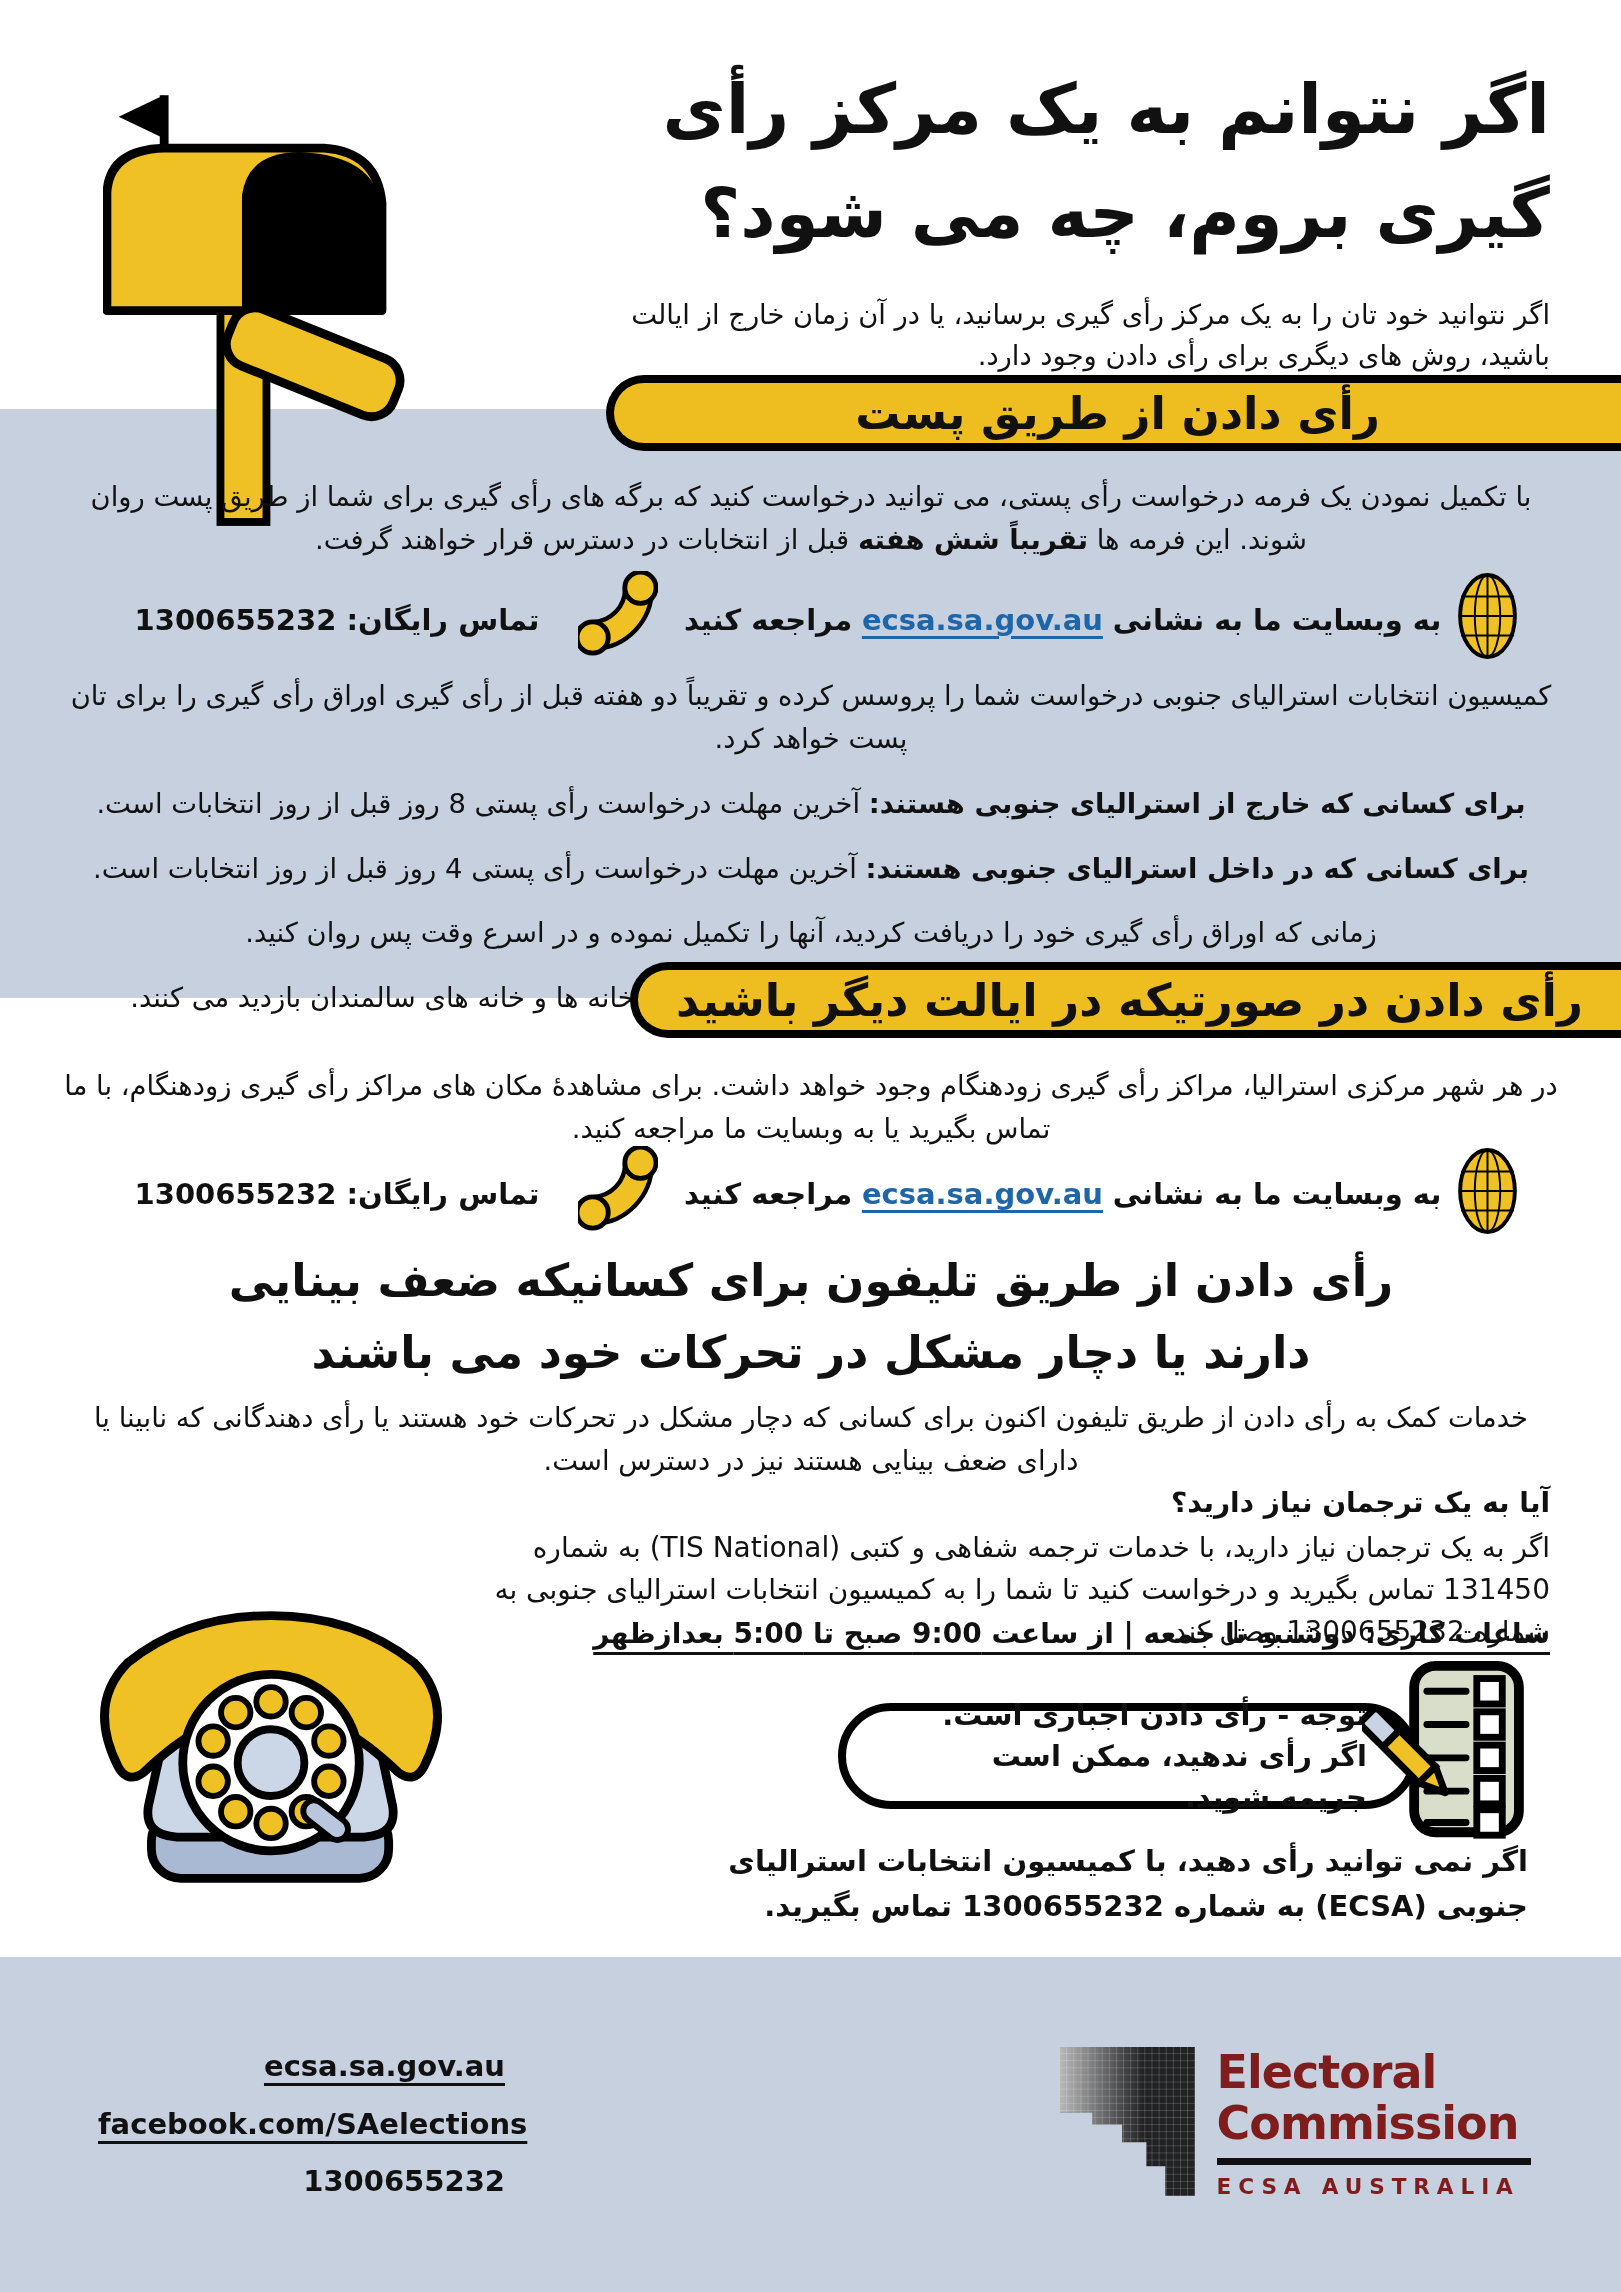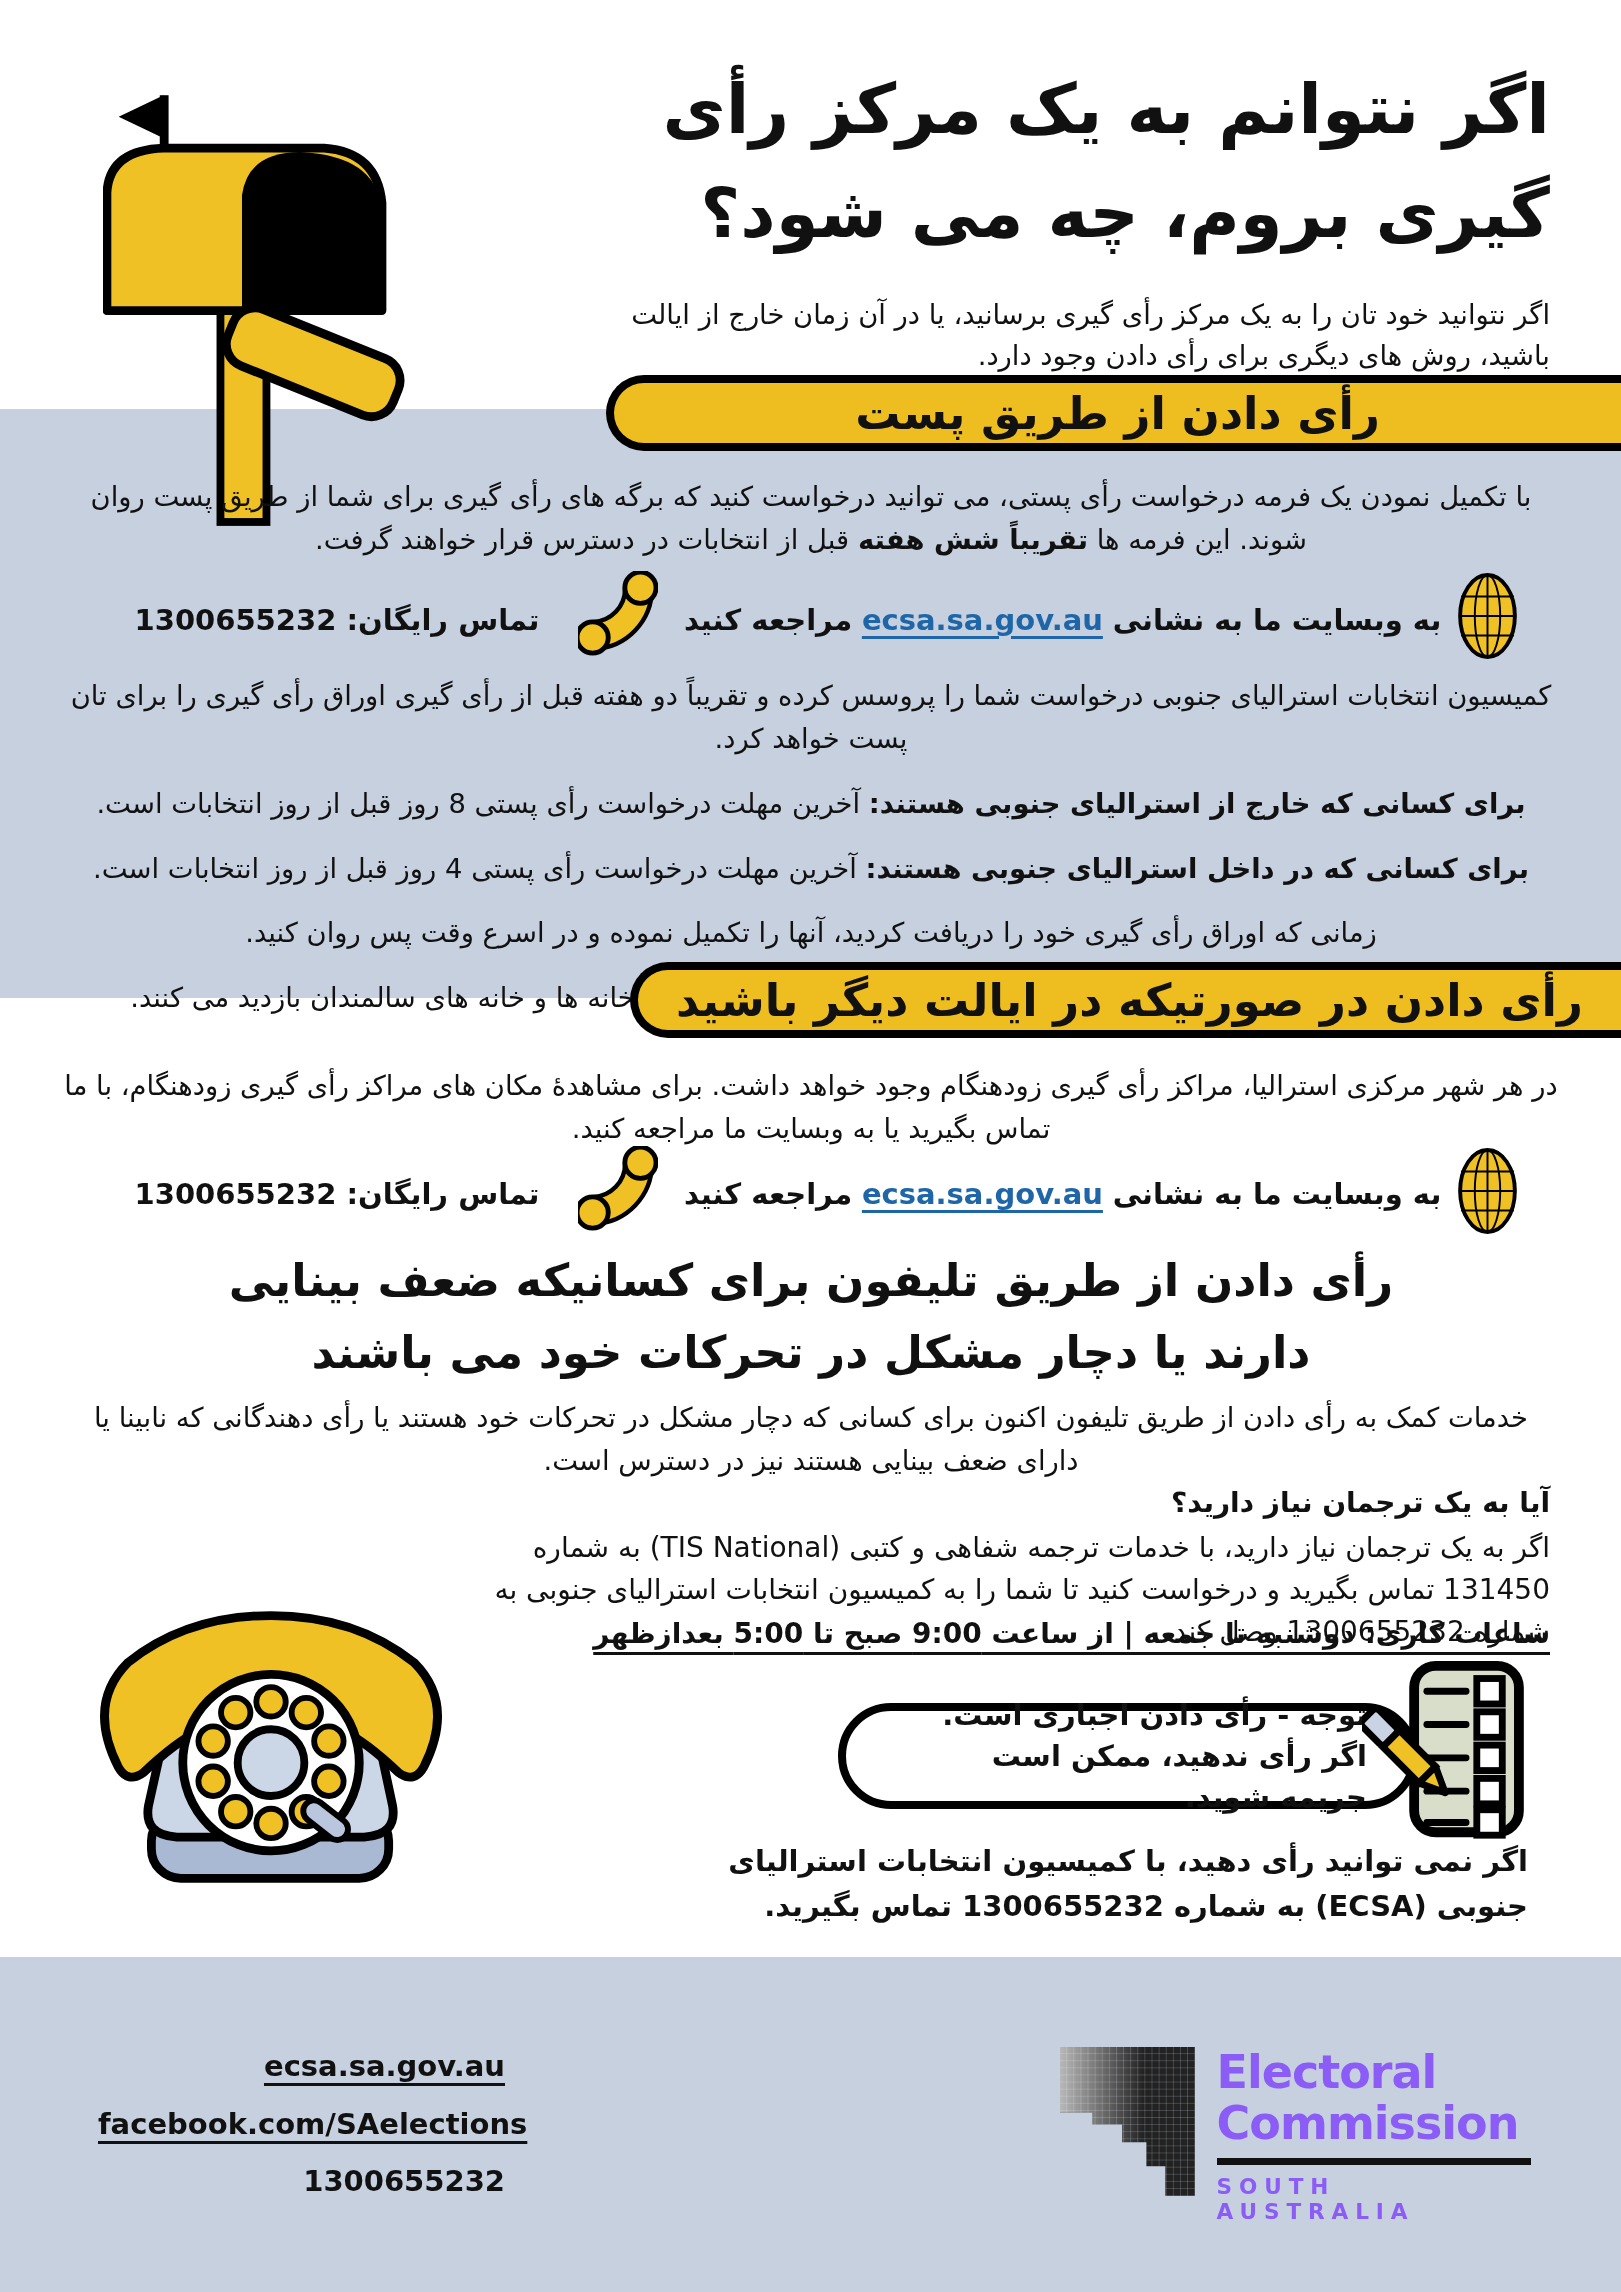--- a/index.html
+++ b/index.html
@@ -108,21 +108,21 @@
   .logo-mark {
     width:135px; height:149px; position:relative; flex:0 0 auto;
     background-image:linear-gradient(#222 0 0);
     background-size:6.9px 6.9px; background-repeat:space;
     clip-path:polygon(0 0,100% 0,100% 100%,78% 100%,78% 80%,64% 80%,64% 64%,46% 64%,46% 52%,24% 52%,24% 44%,0 44%);
   }
   .logo-mark::after {
     content:""; position:absolute; inset:0;
     background:linear-gradient(90deg, rgba(255,255,255,.68), rgba(255,255,255,0) 62%);
   }
-  .logo-text { font-family:"DejaVu Sans", sans-serif; color:#8b5cf6; }
+  .logo-text { font-family:"DejaVu Sans", sans-serif; color:#7f1d1d; }
   .logo-text .l1, .logo-text .l2 { font-weight:700; font-size:46px; line-height:51px; letter-spacing:-1px; }
   .logo-rule { height:6.9px; background:#111; margin:8.8px 0 9.8px 0; width:314px; }
   .logo-text .l3 { font-weight:700; font-size:21.6px; letter-spacing:6.9px; }
 </style>
 </head>
 <body>
 
 <div class="page">
 
   <div class="band band-post"></div>
@@ -300,18 +300,18 @@
     <span class="f-line"><a href="#">facebook.com/SAelections</a></span>
     <span class="f-line f-phone">1300655232</span>
   </div>
 
   <div class="logo">
     <div class="logo-mark"></div>
     <div class="logo-text">
       <div class="l1">Electoral</div>
       <div class="l2">Commission</div>
       <div class="logo-rule"></div>
-      <div class="l3">SOUTH AUSTRALIA</div>
+      <div class="l3">ECSA AUSTRALIA</div>
     </div>
   </div>
 
 </div>
 
 
 </body></html>

